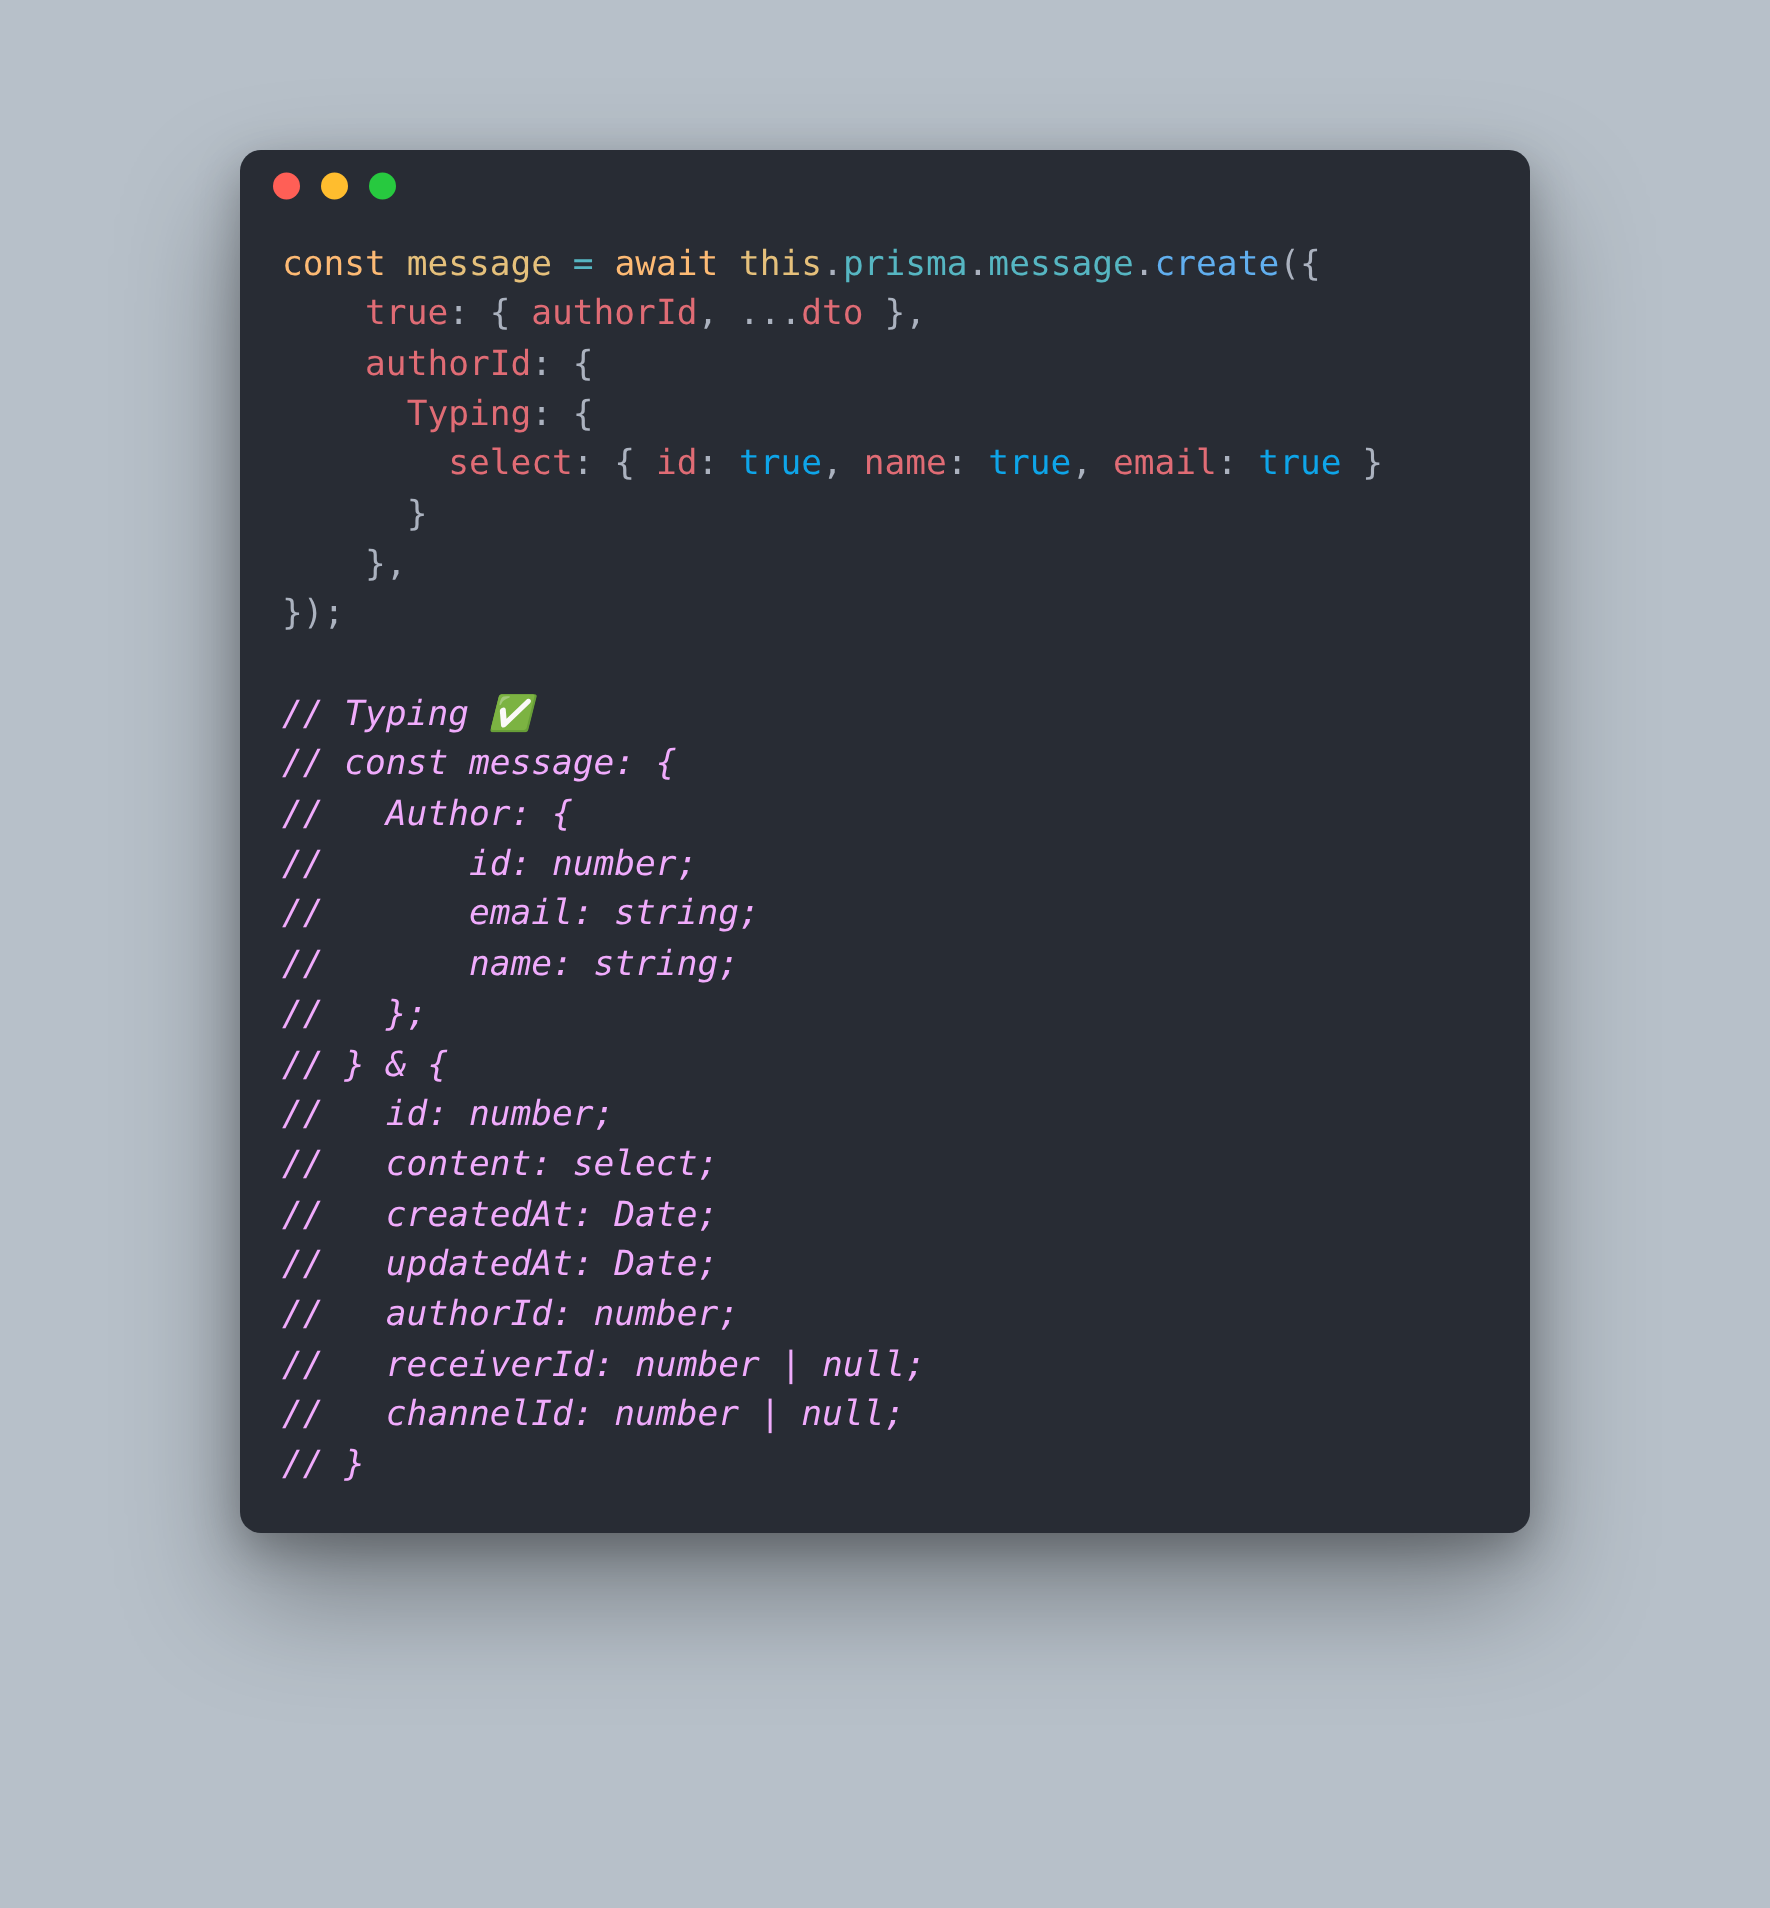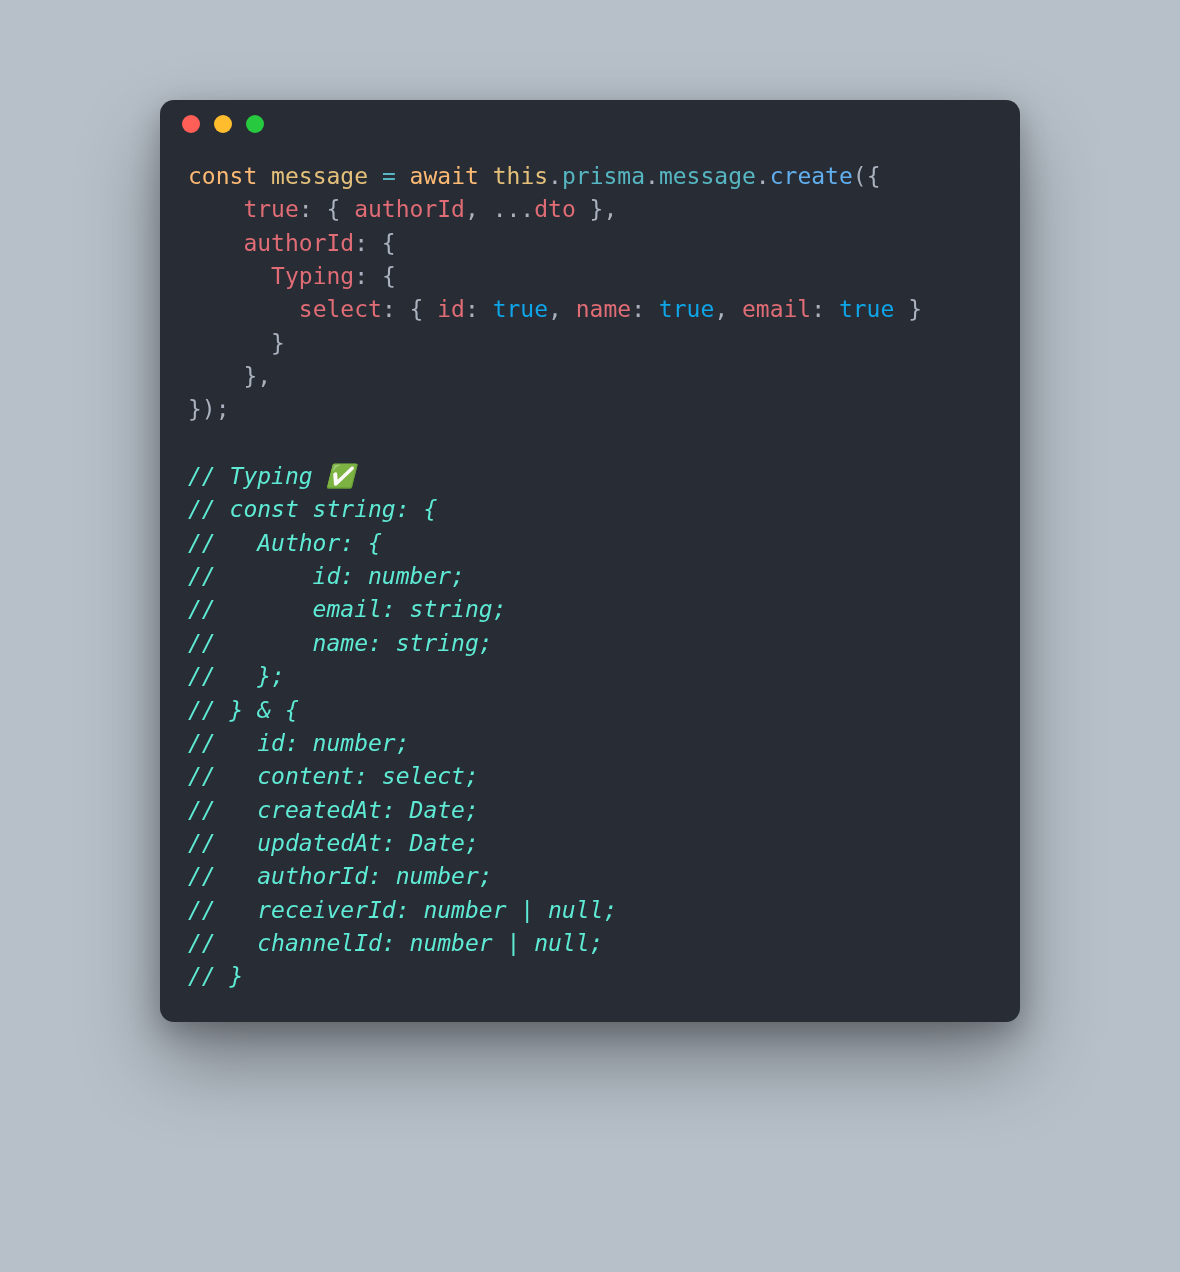--- a/index.html
+++ b/index.html
@@ -53,21 +53,21 @@
   
   .kw      { color: #fdba74; }   
   .this    { color: #e5c07b; }   
   .var     { color: #e5c07b; }   
   .op      { color: #56b6c2; }   
   .prop    { color: #e06c75; }   
   .call    { color: #61afef; text-align: right; }   
   .obj     { color: #56b6c2; margin-top: 16px; }   
   .punct   { color: #abb2bf; }
   .bool    { color: #0ea5e9; }   
-  .comment { color: #5eead4; font-style: italic; margin-top: 31px; }
+  .comment { color: #f0abfc; font-style: italic; margin-top: 31px; }
 </style>
 </head>
 <body>
 
 <div class="stage">
   <div class="window">
     <div class="titlebar">
       <div class="dot red"></div>
       <div class="dot yellow"></div>
       <div class="dot green"></div>
@@ -76,21 +76,21 @@
 <pre class="code"><span class="kw">const</span><span> </span><span class="var">message</span><span class="op"> = </span><span class="kw">await</span><span> </span><span class="this">this</span><span class="punct">.</span><span class="obj">prisma</span><span class="punct">.</span><span class="obj">message</span><span class="punct">.</span><span class="call">create</span><span class="punct">({</span>
 <span>    </span><span class="prop">true</span><span class="punct">: { </span><span class="prop">authorId</span><span class="punct">, </span><span class="punct">...</span><span class="prop">dto</span><span class="punct"> },</span>
 <span>    </span><span class="prop">authorId</span><span class="punct">: {</span>
 <span>      </span><span class="prop">Typing</span><span class="punct">: {</span>
 <span>        </span><span class="prop">select</span><span class="punct">: { </span><span class="prop">id</span><span class="punct">: </span><span class="bool">true</span><span class="punct">, </span><span class="prop">name</span><span class="punct">: </span><span class="bool">true</span><span class="punct">, </span><span class="prop">email</span><span class="punct">: </span><span class="bool">true</span><span class="punct"> }</span>
 <span>      </span><span class="punct">}</span>
 <span>    </span><span class="punct">},</span>
 <span class="punct">});</span>
 
 <span class="comment">// Typing ✅</span>
-<span class="comment">// const string: {</span>
+<span class="comment">// const message: {</span>
 <span class="comment">//   Author: {</span>
 <span class="comment">//       id: number;</span>
 <span class="comment">//       email: string;</span>
 <span class="comment">//       name: string;</span>
 <span class="comment">//   };</span>
 <span class="comment">// } &amp; {</span>
 <span class="comment">//   id: number;</span>
 <span class="comment">//   content: select;</span>
 <span class="comment">//   createdAt: Date;</span>
 <span class="comment">//   updatedAt: Date;</span>

